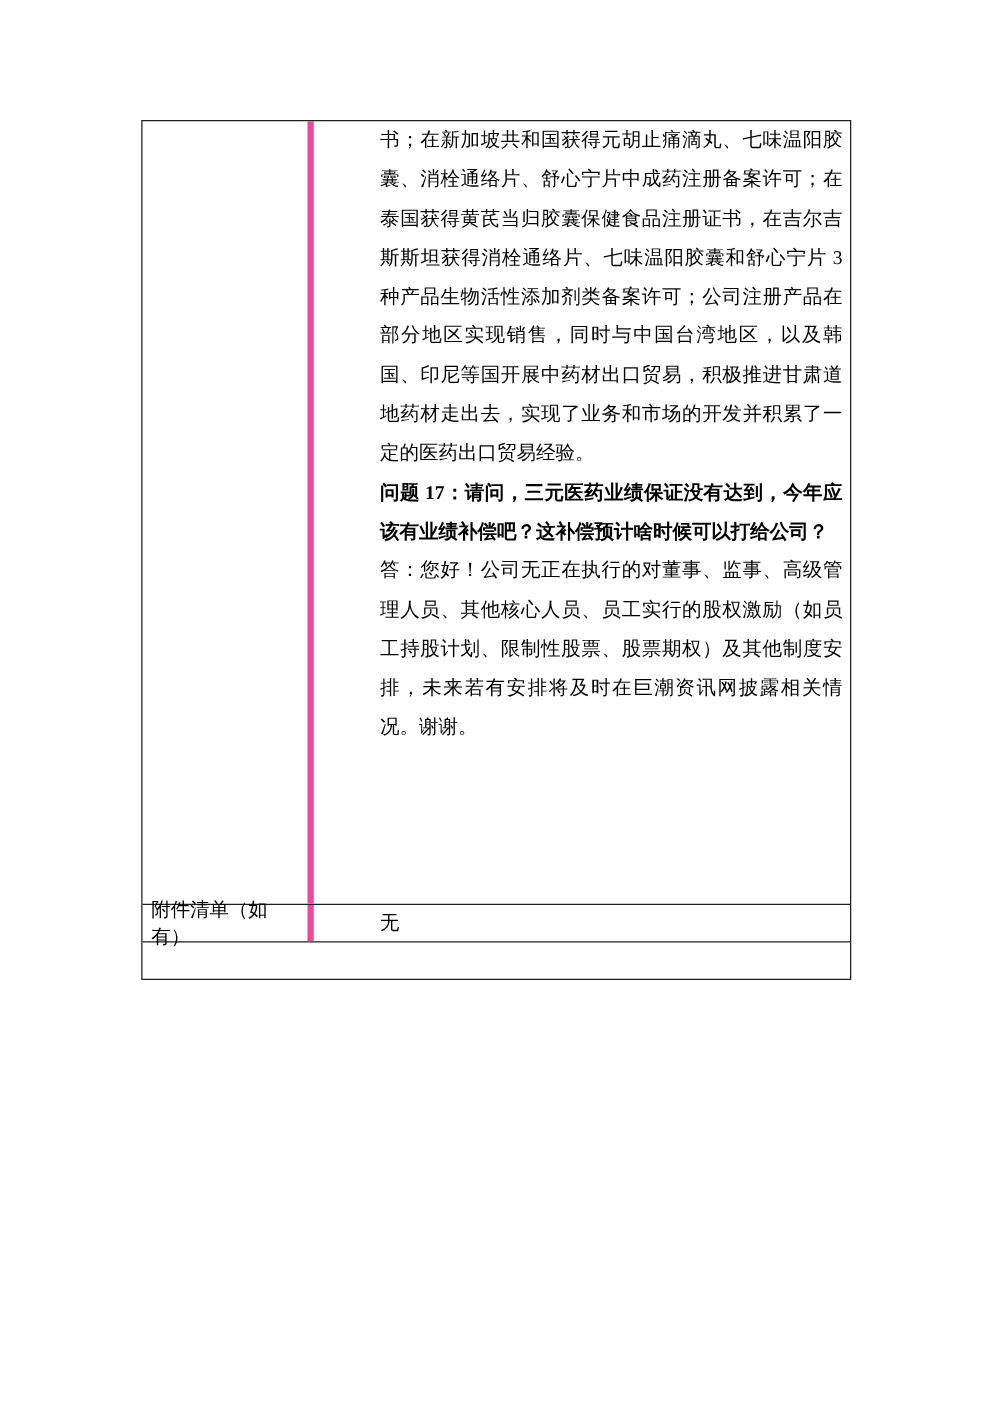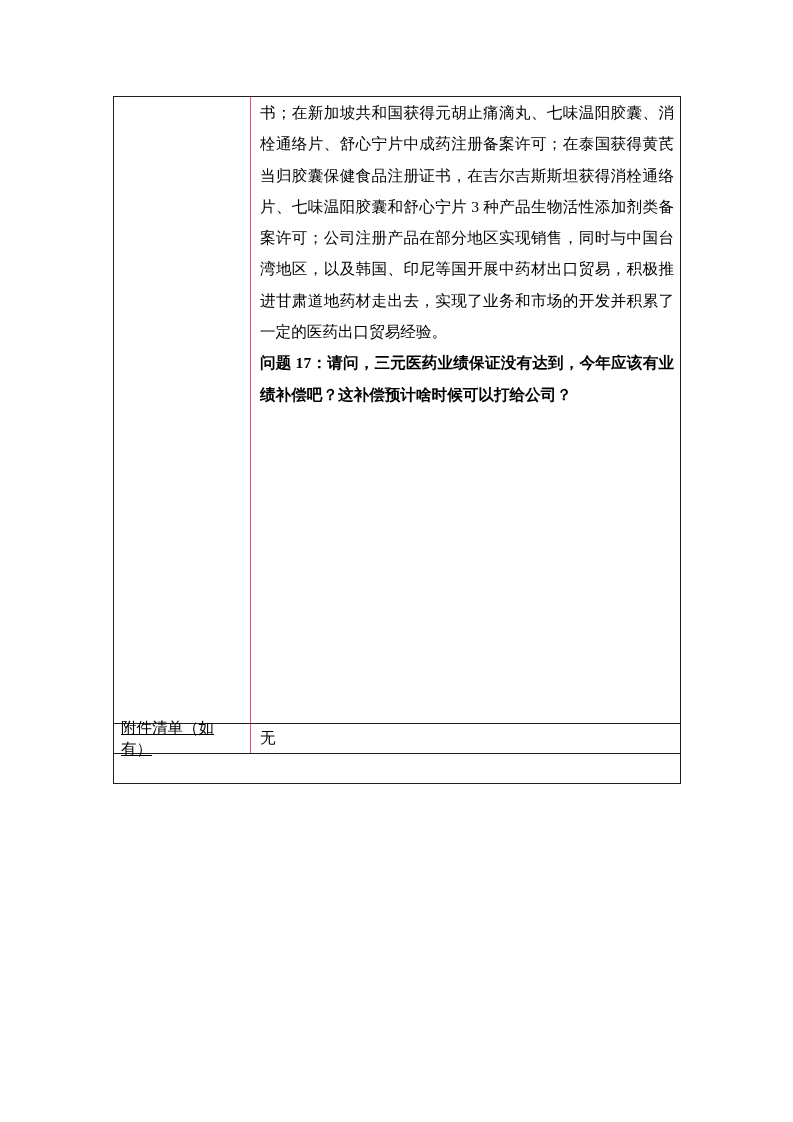--- a/index.html
+++ b/index.html
@@ -19,33 +19,33 @@
     position: absolute;
     left: 113px;
     top: 96px;
     width: 568px;
     box-sizing: border-box;
     border: 1px solid #1f1f1f;
   }
   .trow {
     display: flex;
     box-sizing: border-box;
+    gap: 44px;
   }
   .trow + .trow {
     border-top: 1px solid #1f1f1f;
   }
   .cell {
     box-sizing: border-box;
   }
   .label-cell {
     flex: none;
     width: 137px;
-    border-right: 1px solid #ec4899;
+    border-right: 5px solid #ec4899;
     padding: 0 6px 0 7px;
-    text-decoration: underline;
   }
   .content-cell {
     flex: 1 1 auto;
     min-width: 0;
     padding: 0 6px 0 9px;
   }
   .row-main {
     height: 626px;
   }
   .row-main .content-cell {
@@ -73,20 +73,21 @@
 </head>
 <body>
 
 <div class="doc-table">
 
   <div class="trow row-main">
     <div class="cell label-cell"></div>
     <div class="cell content-cell">
       <p class="para">书；在新加坡共和国获得元胡止痛滴丸、七味温阳胶囊、消栓通络片、舒心宁片中成药注册备案许可；在泰国获得黄芪当归胶囊保健食品注册证书，在吉尔吉斯斯坦获得消栓通络片、七味温阳胶囊和舒心宁片 3 种产品生物活性添加剂类备案许可；公司注册产品在部分地区实现销售，同时与中国台湾地区，以及韩国、印尼等国开展中药材出口贸易，积极推进甘肃道地药材走出去，实现了业务和市场的开发并积累了一定的医药出口贸易经验。</p>
       <p class="para bold">问题 17：请问，三元医药业绩保证没有达到，今年应该有业绩补偿吧？这补偿预计啥时候可以打给公司？</p>
+      <p class="para">答：您好！公司无正在执行的对董事、监事、高级管理人员、其他核心人员、员工实行的股权激励（如员工持股计划、限制性股票、股票期权）及其他制度安排，未来若有安排将及时在巨潮资讯网披露相关情况。谢谢。</p>
     </div>
   </div>
 
   <div class="trow row-small">
     <div class="cell label-cell">附件清单（如有）</div>
     <div class="cell content-cell">无</div>
   </div>
 
   <div class="trow row-small">
   </div>

